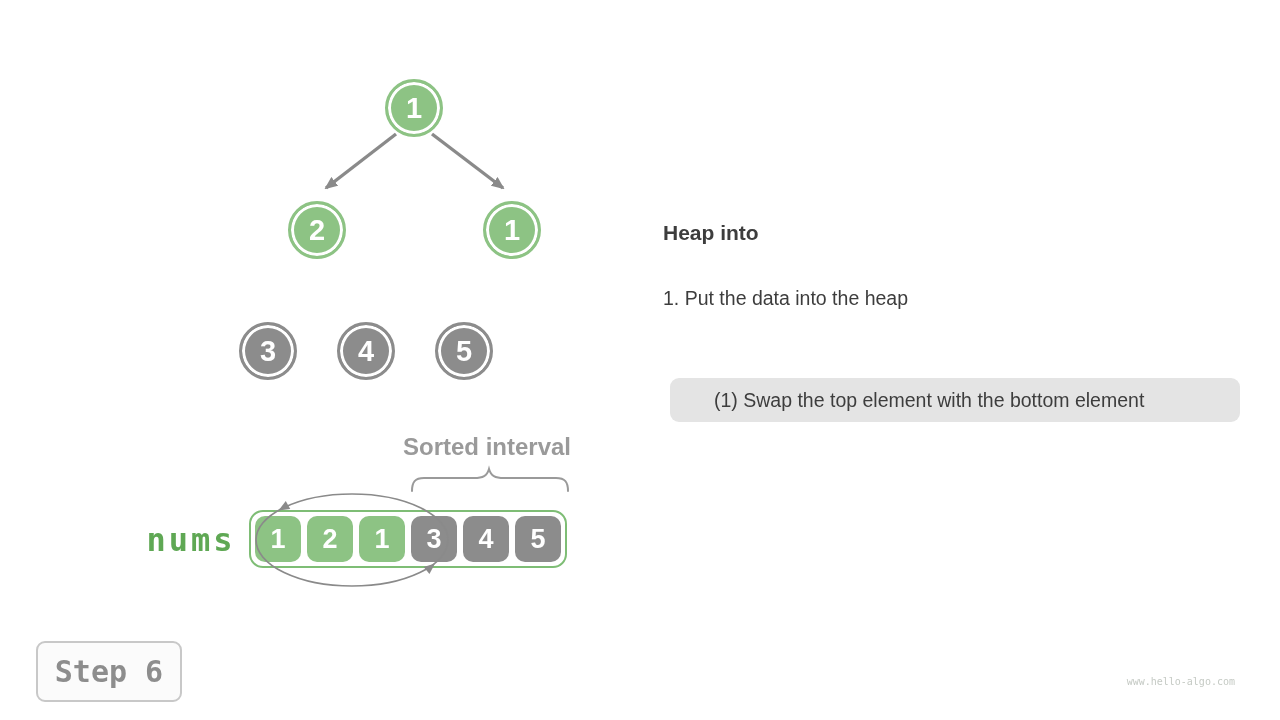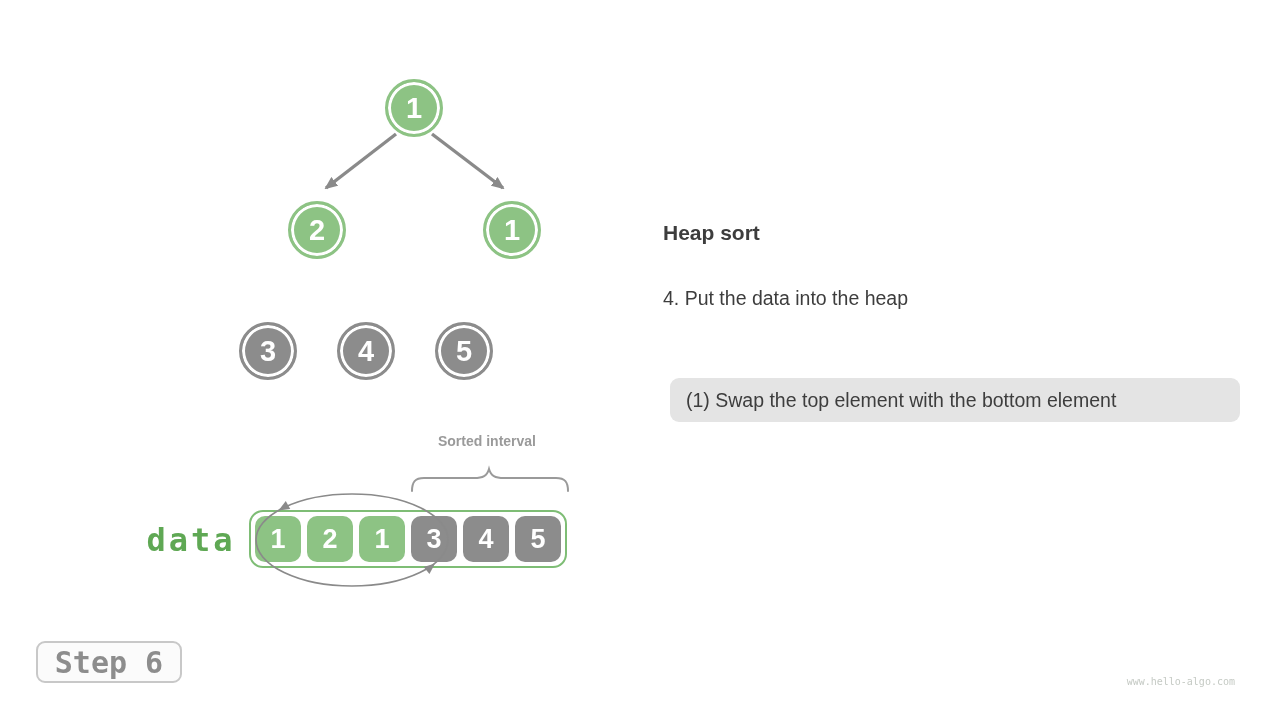--- a/index.html
+++ b/index.html
@@ -39,46 +39,46 @@
     font-size:19.5px;color:var(--text-dark);
   }
   .panel-step.s0{top:287px;}
   .panel-step.s1{top:338px;}
   .substep-box{
     position:absolute;left:670px;top:378px;width:570px;height:44px;
     background:var(--substep-bg);border-radius:9px;
     display:flex;align-items:center;
   }
   .substep-box span{
-    padding-left:16px;font-size:19.5px;color:var(--text-dark);white-space:nowrap;
+    padding-left:16px;font-size:19.5px;color:var(--text-dark);white-space:nowrap;margin-left:28px;
   }
   
   .sorted-label{
     position:absolute;left:387px;top:433px;width:200px;text-align:center;
-    font-size:14px;font-weight:bold;color:var(--muted-gray);
+    font-size:24px;font-weight:bold;color:var(--muted-gray);
   }
   .nums-label{
     position:absolute;left:143px;top:521px;width:96px;text-align:center;
     font-family:"DejaVu Sans Mono", monospace;font-weight:bold;
     font-size:32px;letter-spacing:3px;color:var(--green-text);
   }
   .array{
     position:absolute;left:249px;top:510px;
     border:2px solid var(--green-border);border-radius:14px;background:#fff;
     padding:4px;display:flex;gap:6px;
   }
   .cell{
     width:46px;height:46px;border-radius:10px;background:var(--green-fill);
     display:flex;align-items:center;justify-content:center;
     color:#fff;font-size:27px;font-weight:bold;
   }
   .cell.gray{background:var(--gray-fill);}
   
   .step-badge{
-    position:absolute;left:36px;top:641px;width:146px;height:42px;
+    position:absolute;left:36px;top:641px;width:146px;height:61px;
     border:2px solid var(--badge-border);border-radius:9px;background:#fbfbfb;
     display:flex;align-items:center;justify-content:center;
     font-family:"DejaVu Sans Mono", monospace;font-weight:bold;
     font-size:30px;color:var(--badge-text);box-sizing:border-box;
   }
   
   .watermark{
     position:absolute;right:45px;top:676px;
     font-family:"DejaVu Sans Mono", monospace;font-size:10px;
     color:var(--watermark-gray);
@@ -103,28 +103,28 @@
   <div class="node gray" style="left:239px;top:322px">
     <span>3</span>
   </div>
   <div class="node gray" style="left:337px;top:322px">
     <span>4</span>
   </div>
   <div class="node gray" style="left:435px;top:322px">
     <span>5</span>
   </div>
 
-  <div class="panel-title">Heap sort</div>
-  <div class="panel-step s0">4. Put the data into the heap</div>
+  <div class="panel-title">Heap into</div>
+  <div class="panel-step s0">1. Put the data into the heap</div>
   <div class="substep-box">
     <span>(1) Swap the top element with the bottom element</span>
   </div>
 
   <div class="sorted-label">Sorted interval</div>
-  <div class="nums-label">data</div>
+  <div class="nums-label">nums</div>
   <div class="array">
     <div class="cell">1</div>
     <div class="cell">2</div>
     <div class="cell">1</div>
     <div class="cell gray">3</div>
     <div class="cell gray">4</div>
     <div class="cell gray">5</div>
   </div>
 
   <div class="step-badge">Step 6</div>

